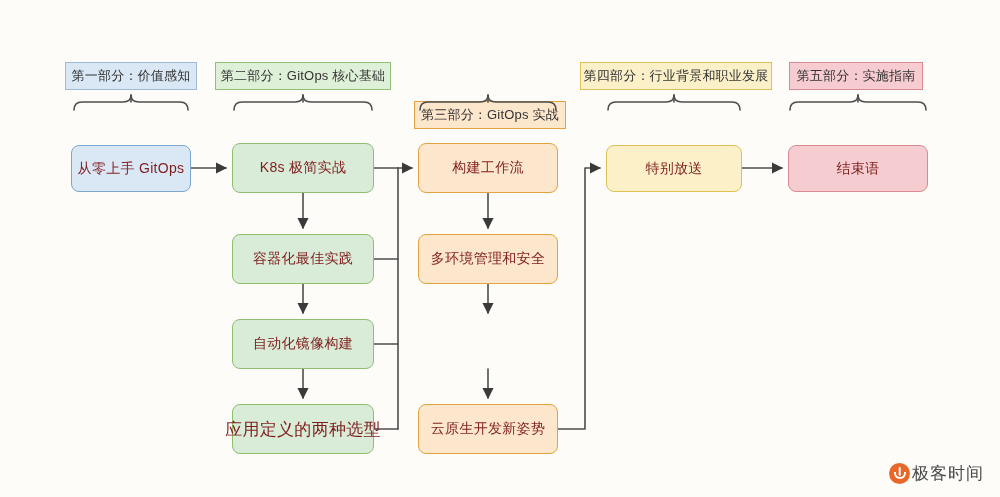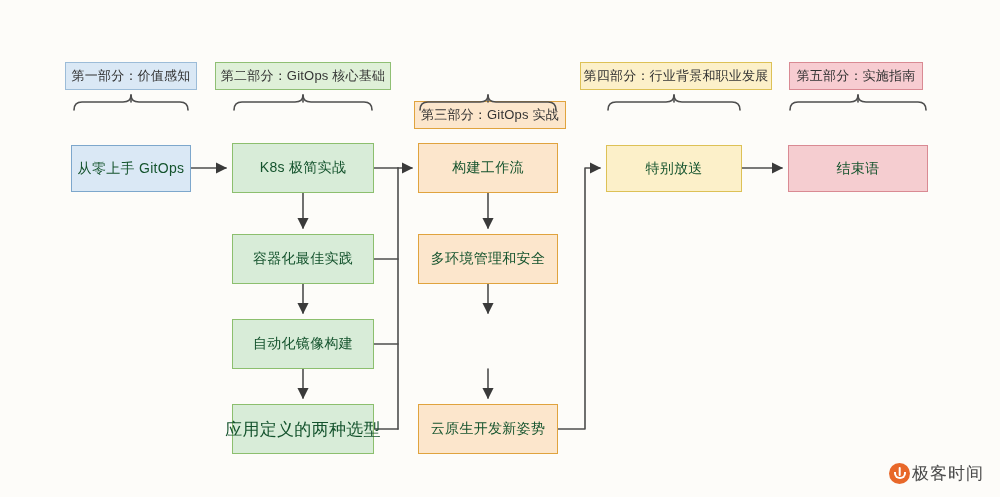--- a/index.html
+++ b/index.html
@@ -32,23 +32,23 @@
   }
   
   .node {
     position: absolute;
     box-sizing: border-box;
     display: flex;
     align-items: center;
     justify-content: center;
     border-width: 1.4px;
     border-style: solid;
-    border-radius: 0;
+    border-radius: 8px;
     font-size: 14px;
-    color: #14532d;
+    color: #7f1d1d;
     text-align: center;
     white-space: nowrap;
     letter-spacing: 0.3px;
   }
   #edges {
     position: absolute;
     left: 0;
     top: 0;
     width: 1000px;
     height: 497px;

